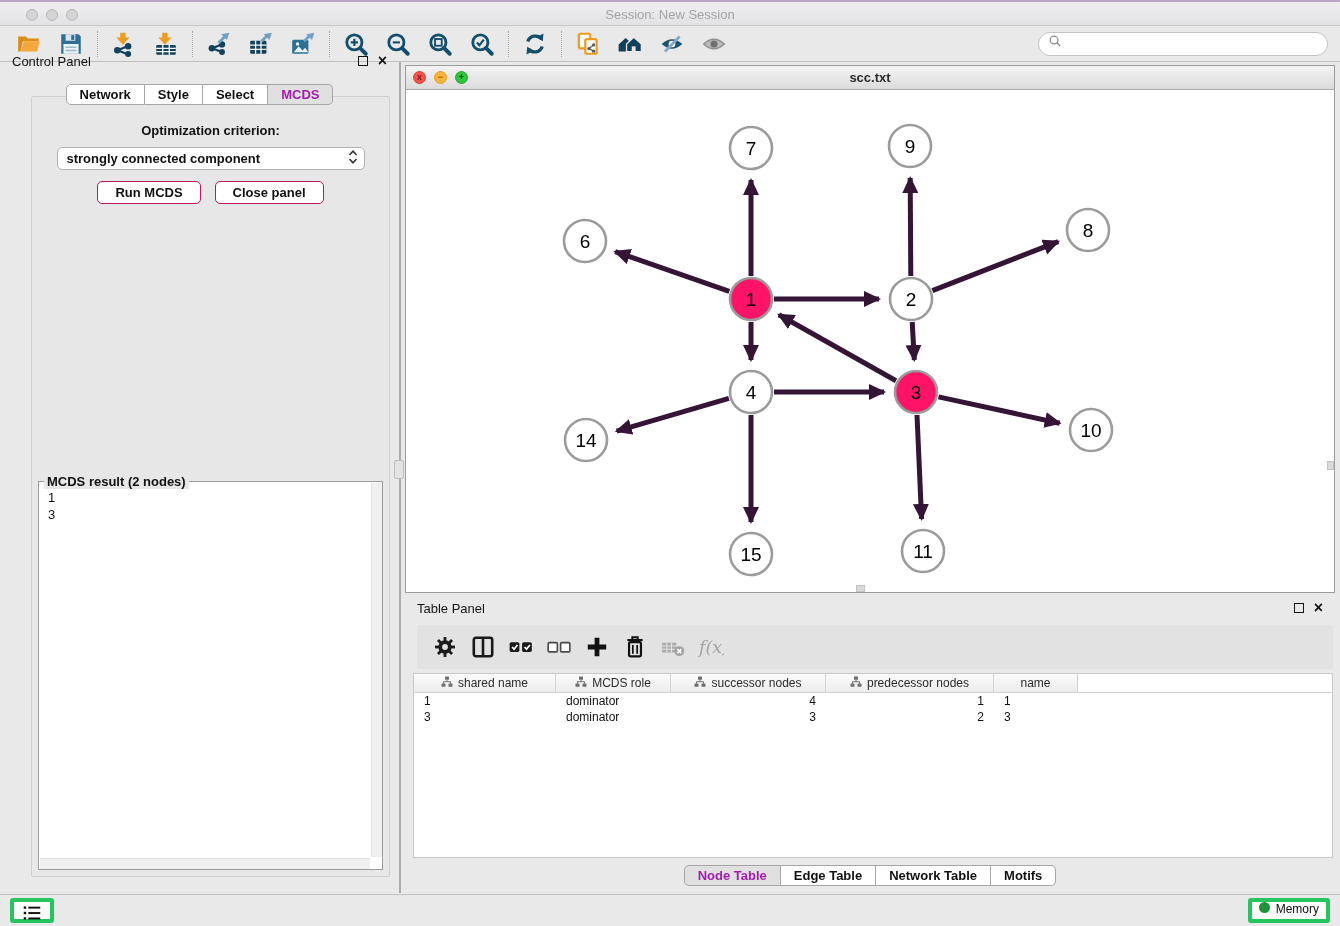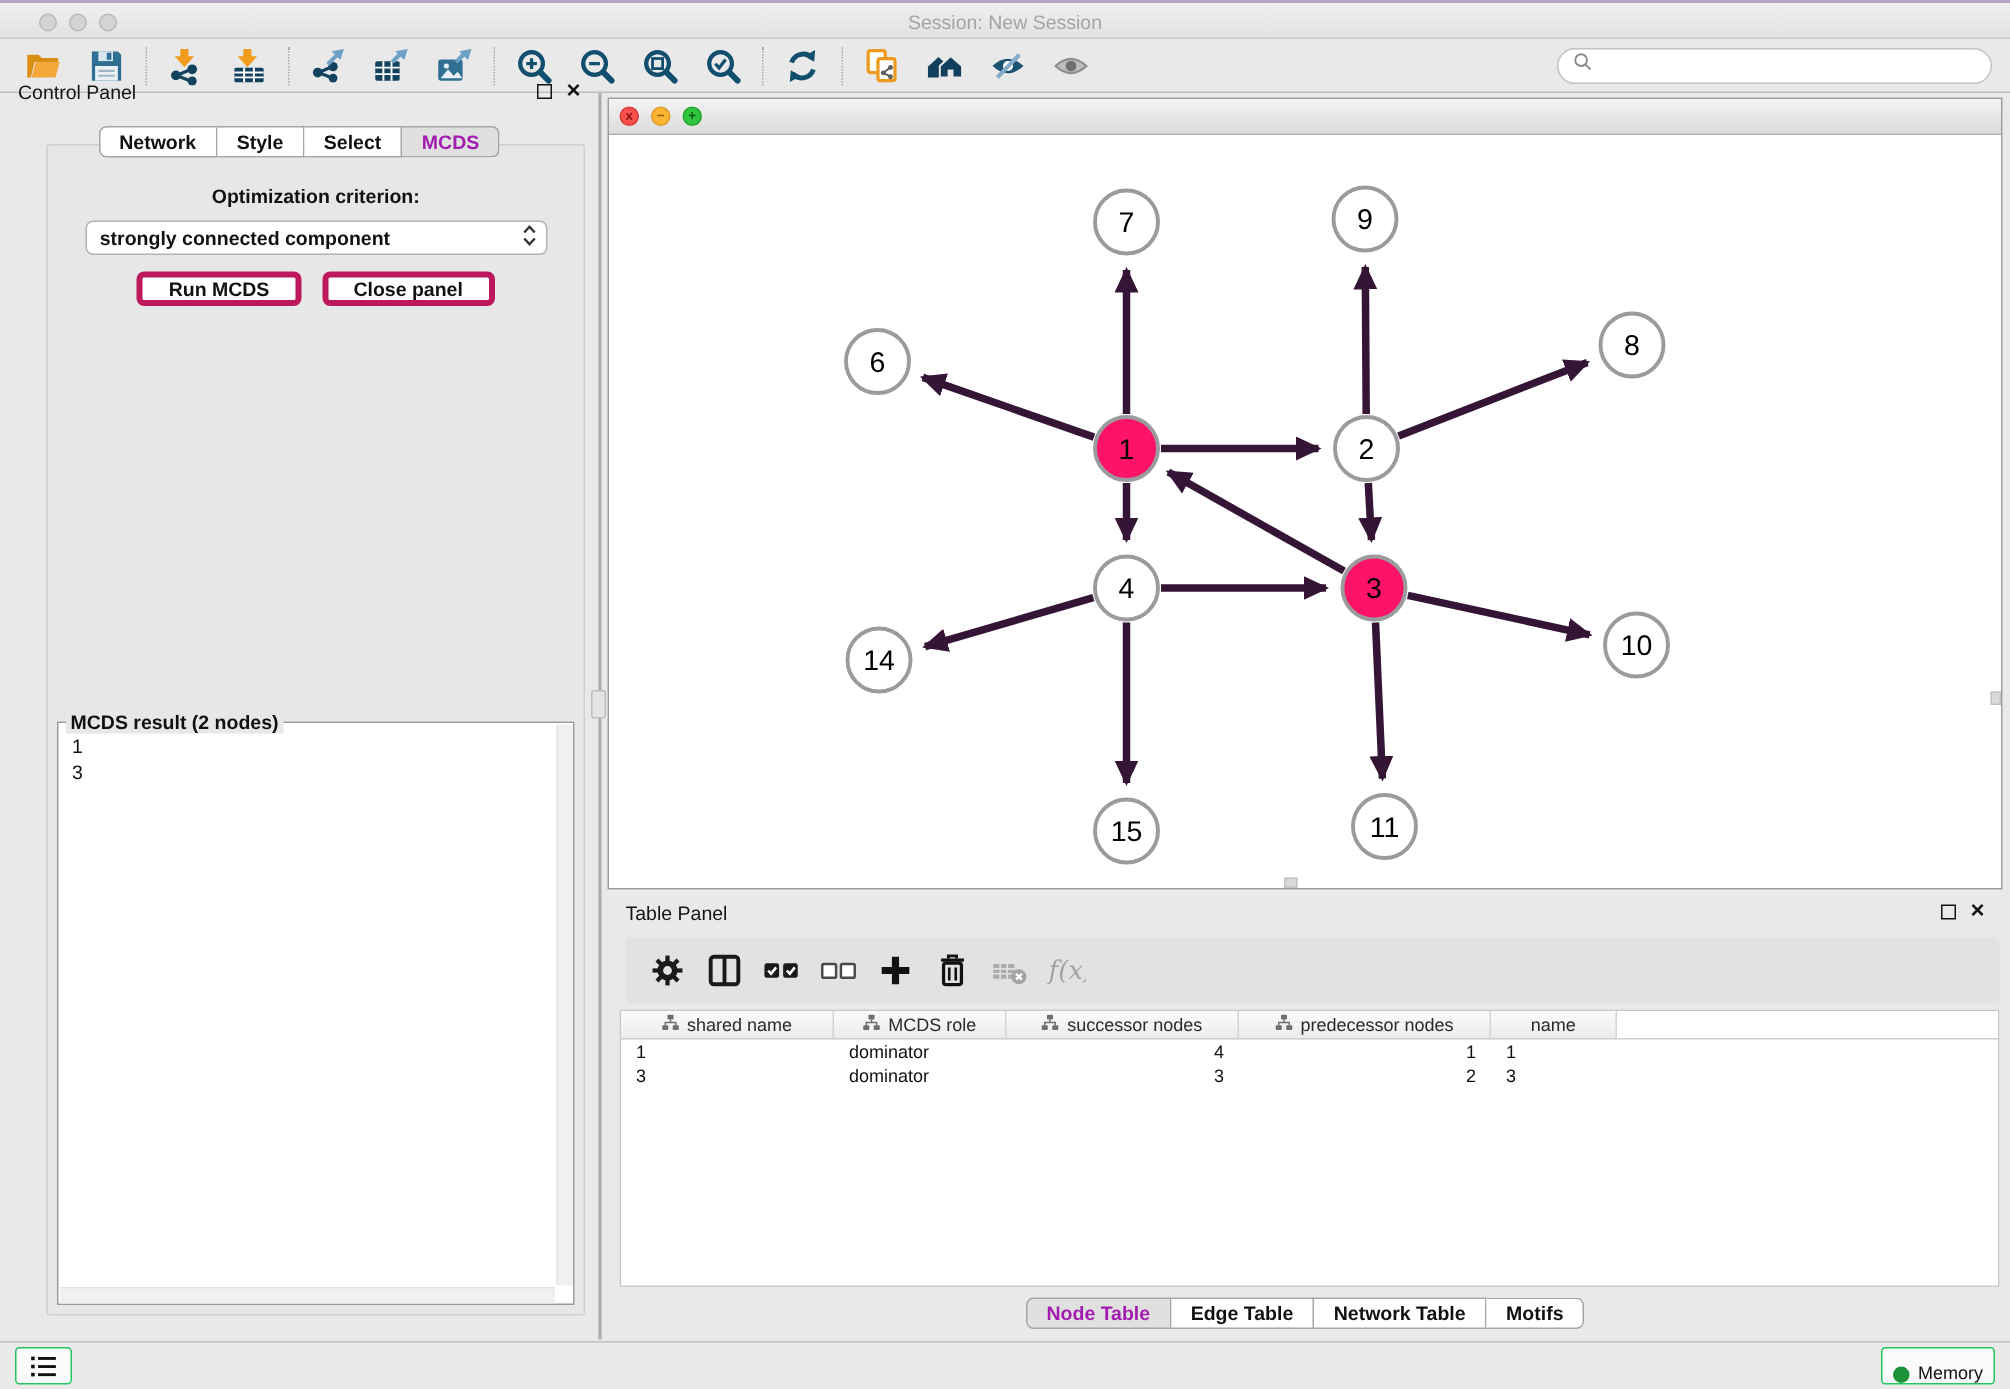--- a/index.html
+++ b/index.html
@@ -42,21 +42,21 @@
   
   .control-panel { position:absolute; left:0; top:48px; width:399px; bottom:33px; }
   .control-tabs { position:absolute; left:0; right:0; top:36px; z-index:2; }
   .control-body { position:absolute; left:8px; right:9px; top:48px; bottom:16px;
     background:#e7e7e7; border:1px solid #cfcfcf; border-radius:2px;margin-left:23px; }
   .crit-label { margin-top:26px; text-align:center; font-size:13px; font-weight:600; color:#111; }
   .crit-select { margin:9px auto 0 auto; width:308px; height:23px; background:#fff; border:1px solid #b2b2b2;
     border-radius:5px; display:flex; align-items:center; padding:0 6px 0 9px; font-size:13px; font-weight:600; color:#111; }
   .crit-select .spacer { flex:1; }
   .btn-row { display:flex; justify-content:center; gap:14px; margin-top:11px; }
-  .btn { height:23px; padding:0 17px; background:#fff; border:4px solid #be185d; border-radius:5px;
+  .btn { height:23px; padding:0 17px; background:#fff; border:1px solid #be185d; border-radius:5px;
     font-size:13px; font-weight:600; color:#111; display:flex; align-items:center; }
   .result-group { position:absolute; left:6px; right:6px; top:384px; bottom:6px; background:#fff; border:1px solid #9b9b9b; }
   .result-legend { position:absolute; top:-8px; left:5px; background:#e7e7e7; padding:0 3px; font-size:13px; font-weight:600; color:#111; }
   .result-lines { padding:7px 9px; font-size:13px; color:#111; }
   .result-lines div { line-height:17px; }
   .vtrack { position:absolute; right:0; top:1px; bottom:12px; width:11px; background:#f0f0f0; border-left:1px solid #e3e3e3; }
   .htrack { position:absolute; left:1px; right:12px; bottom:0; height:11px; background:#f0f0f0; border-top:1px solid #e3e3e3; }
 
   .v-divider { position:absolute; left:399px; top:62px; width:2px; bottom:33px; background:#ababab; }
   .divider-grip { position:absolute; left:394px; top:460px; width:10px; height:19px; background:#e3e3e3;
@@ -87,22 +87,22 @@
   .th { display:flex; align-items:center; justify-content:center; gap:5px; font-size:12px; color:#2a2a2a;
     border-right:1px solid #d4d4d4; border-bottom:1px solid #cfcfcf; }
   .thead .th-fill { flex:1; border-bottom:1px solid #cfcfcf; background:#fff; border-right:none; }
   .tr { display:flex; height:16px; }
   .td { font-size:12px; color:#111; display:flex; align-items:center; padding:0 10px; }
   .table-tabs { position:absolute; left:0; right:0; bottom:7px; }
 
   
   .status-bar { position:absolute; left:0; right:0; bottom:0; height:32px; background:#e9e9e9;
     border-top:1px solid #c2c2c2; display:flex; align-items:center; justify-content:space-between; padding:0 10px; }
-  .status-btn { height:25px; background:#fbfbfb; border:1px solid #22c55e; border-radius:3px;
-    display:flex; align-items:flex-end; justify-content:center; gap:6px; font-size:12px; color:#111; padding:0 7px; }
+  .status-btn { height:25px; background:#fbfbfb; border:4px solid #22c55e; border-radius:3px;
+    display:flex; align-items:flex-start; justify-content:center; gap:6px; font-size:12px; color:#111; padding:0 7px; }
   .memory-dot { width:11px; height:11px; border-radius:50%; background:#1d9339; display:inline-block; }
 </style>
 </head>
 <body>
 
 <div class="app">
 
   <div class="titlebar">
     <div class="traffic-inactive">
       <span></span>
@@ -294,20 +294,21 @@
         <div class="htrack"></div>
       </div>
     </div>
   </div>
 
   <div class="v-divider"></div>
   <div class="divider-grip"></div>
 
   <div class="network-window">
     <div class="net-titlebar">
+      <span class="net-title">scc.txt</span>
       <span class="tl red">x</span>
       <span class="tl yellow">−</span>
       <span class="tl green">+</span>
     </div>
     <div class="net-canvas" id="net-canvas"><svg width="928" height="502" viewBox="0 0 928 502">
           <defs>
             <marker id="arrow" markerUnits="userSpaceOnUse" markerWidth="20" markerHeight="18" refX="15" refY="8" orient="auto">
               <path d="M0 0L17 8L0 16z" fill="#351535"></path>
             </marker>
           </defs>

